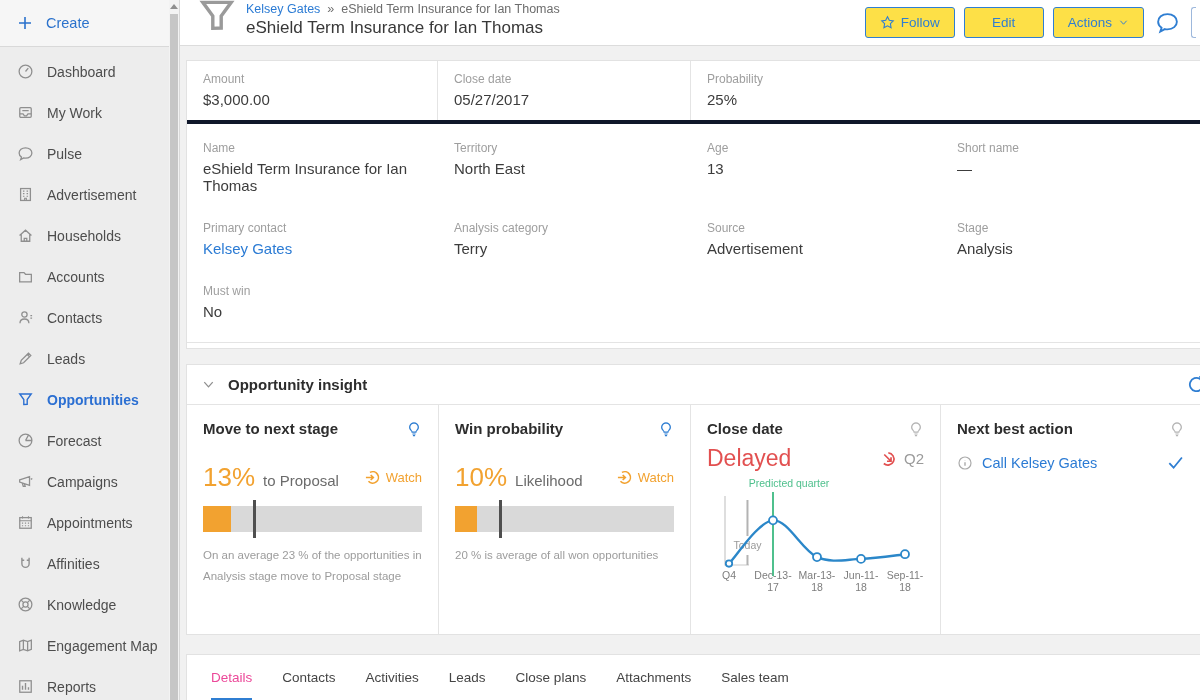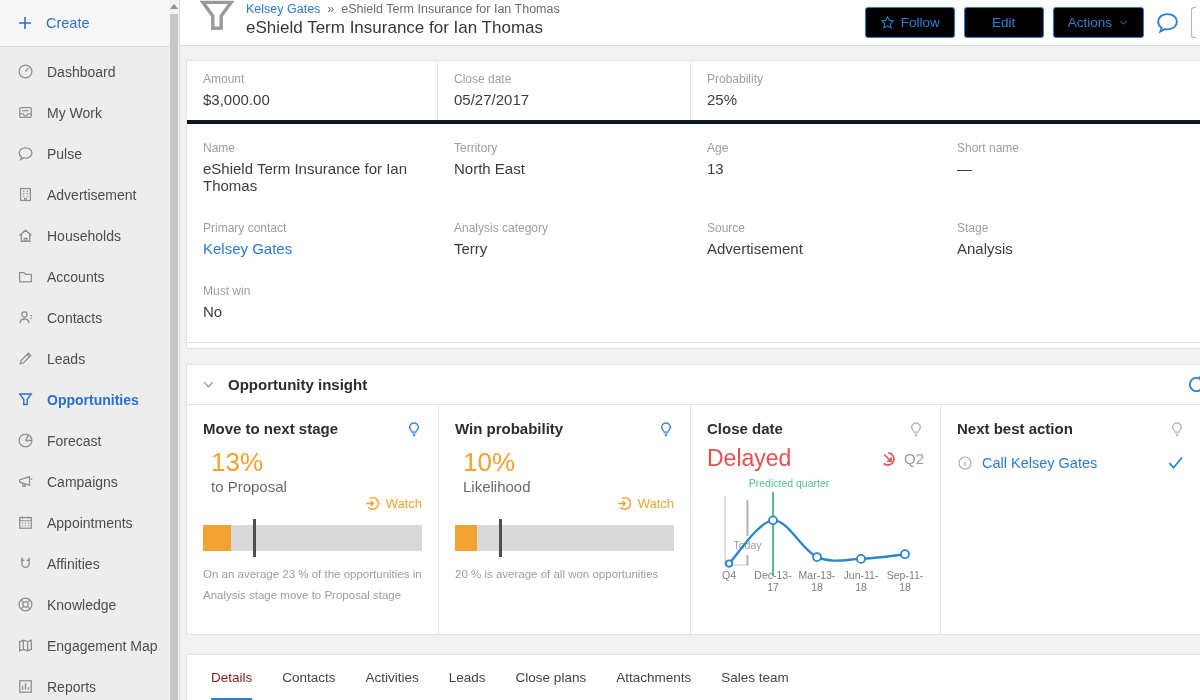--- a/index.html
+++ b/index.html
@@ -29,21 +29,21 @@
 
   
   .main-header { position:absolute; left:180px; top:0; width:1020px; height:46px;
     background:#fff; border-bottom:1px solid #dcdcdc; }
   .hdr-avatar { position:absolute; left:16px; top:-7px; color:#9a9a9a; }
   .hdr-text { position:absolute; left:66px; top:2px; }
   .breadcrumb { font-size:12.5px; color:#6d6d6d; display:flex; gap:7px; align-items:center; }
   .breadcrumb .crumb-link { color:#2b7bd4; cursor:pointer; }
   .page-title { font-size:17px; color:#383838; margin-top:2px; }
   .hdr-actions { position:absolute; right:4px; top:7px; display:flex; align-items:center; gap:9px; }
-  .btn { height:31px; min-width:80px; padding:0 14px; background:#000000;
+  .btn { height:31px; min-width:80px; padding:0 14px; background:#fde047;
     border:1px solid #2f7ed2; border-radius:3px; color:#2f7ed2; font-size:13.5px;
     display:flex; align-items:center; justify-content:center; gap:6px; cursor:pointer;
     font-family:"Liberation Sans",sans-serif; }
   .chat-btn { color:#2f7ed2; cursor:pointer; margin:0 2px; }
   .edge-sliver { width:5px; height:31px; border:1px solid #9db8dc; border-right:none;
     border-radius:3px 0 0 3px; }
 
   
   .card { position:absolute; left:186px; width:1016px; background:#fff;
     border:1px solid #e2e2e2; }
@@ -68,21 +68,21 @@
     align-items:center; gap:12px; padding:0 14px; position:relative; }
   .insight-title { font-size:15px; font-weight:700; color:#2d2d2d; }
   .collapse-chevron { color:#8f8f8f; cursor:pointer; }
   .refresh-btn { position:absolute; right:-5px; top:10px; color:#2f7ed2; cursor:pointer; }
   .insight-cols { display:grid; grid-template-columns:252px 252px 250px 1fr; height:229px; }
   .icard { border-right:1px solid #e4e4e4; padding:15px 16px 0; position:relative; }
   .icard:last-child { border-right:none; }
   .icard-titlerow { display:flex; justify-content:space-between; align-items:center; }
   .icard-title { font-size:15px; font-weight:700; color:#2d2d2d; }
   .bulb-blue { color:#2f7ed2; } .bulb-grey { color:#b5b5b5; }
-  .statrow { display:flex; align-items:baseline; margin-top:10px;flex-direction:column; }
+  .statrow { display:flex; align-items:baseline; margin-top:25px; }
   .big-pct { font-size:26px; color:#f2a230; }
   .pct-suffix { font-size:15px; color:#6b6b6b; margin-left:8px; }
   .watch { margin-left:auto; display:flex; align-items:center; gap:5px;
     color:#f2a230; font-size:13px; cursor:pointer; }
   .pbar { margin-top:13px; height:26px; background:#d9d9d9; position:relative; }
   .pbar-fill { height:100%; background:#f2a230; }
   .pbar-marker { position:absolute; top:-6px; height:38px; width:3px; background:#4f4f4f; }
   .footnote { margin-top:13px; font-size:11.5px; color:#9c9c9c; line-height:1.85; }
   .delayed-row { display:flex; align-items:center; margin-top:8px; }
   .delayed-txt { font-size:23px; color:#e25050; }
@@ -93,21 +93,21 @@
   .action-row .info { color:#ababab; }
   .action-link { color:#2b7bd4; font-size:14.5px; cursor:pointer; }
   .action-check { margin-left:auto; color:#2f7ed2; cursor:pointer; }
   #close-chart { margin-top:4px; }
 
   
   .tabs-card { top:654px; height:60px; }
   .tabs { display:flex; align-items:stretch; height:46px; padding-left:24px; gap:30px; }
   .tab { display:flex; align-items:center; font-size:13.5px; color:#454545;
     cursor:pointer; border-bottom:3px solid transparent; padding-top:2px; }
-  .tab.active { color:#7f1d1d; border-bottom-color:#2f7ed2; }
+  .tab.active { color:#ec4899; border-bottom-color:#2f7ed2; }
 </style>
 </head>
 <body>
 
 <svg width="0" height="0" style="position:absolute">
   <defs>
     <g id="sym-plus">
         <path d="M8 2v12M2 8h12" fill="none" stroke="currentColor" stroke-width="1.6"></path>
       </g>
     <g id="sym-gauge">

